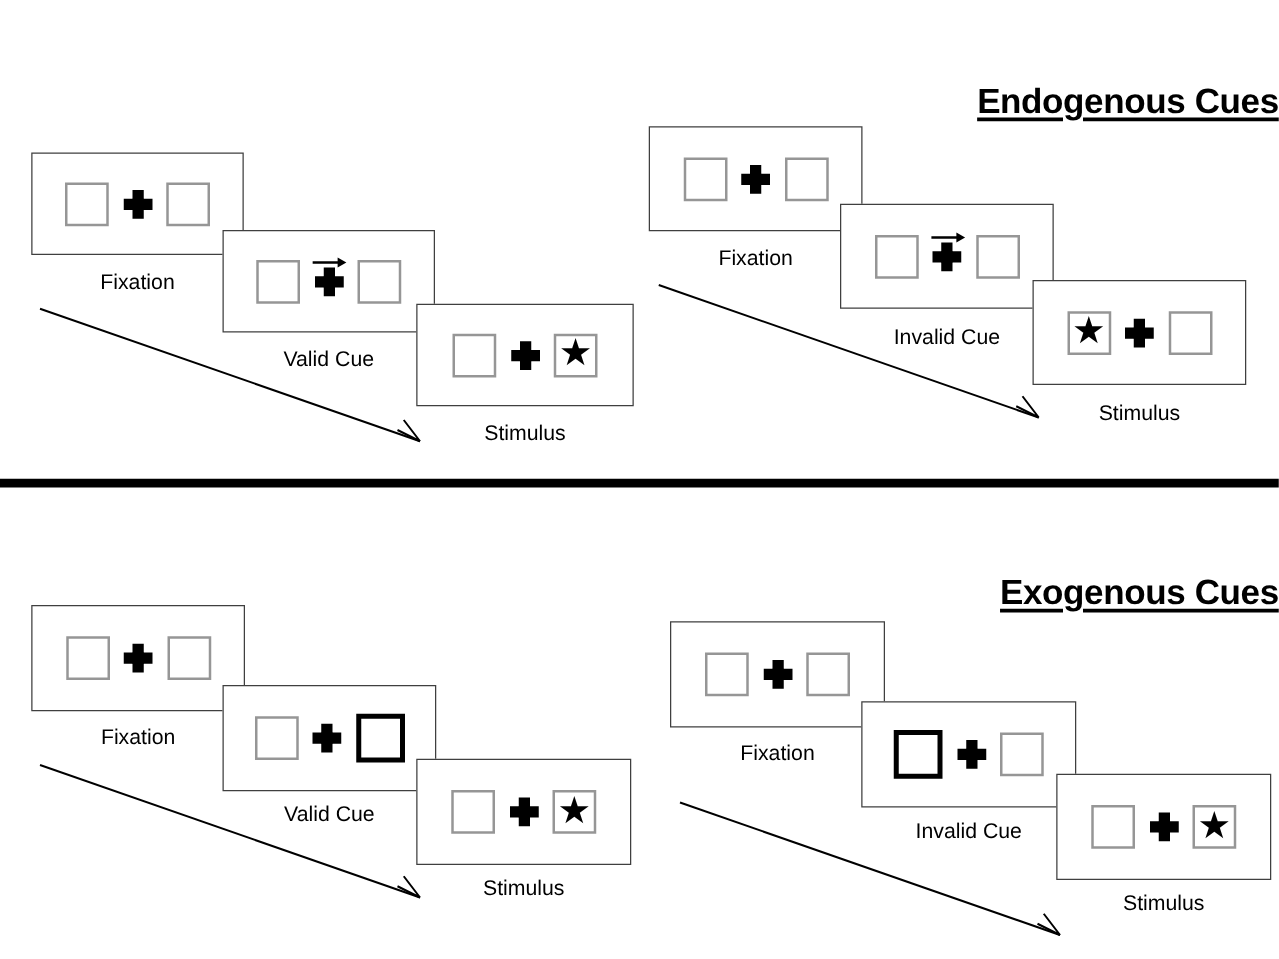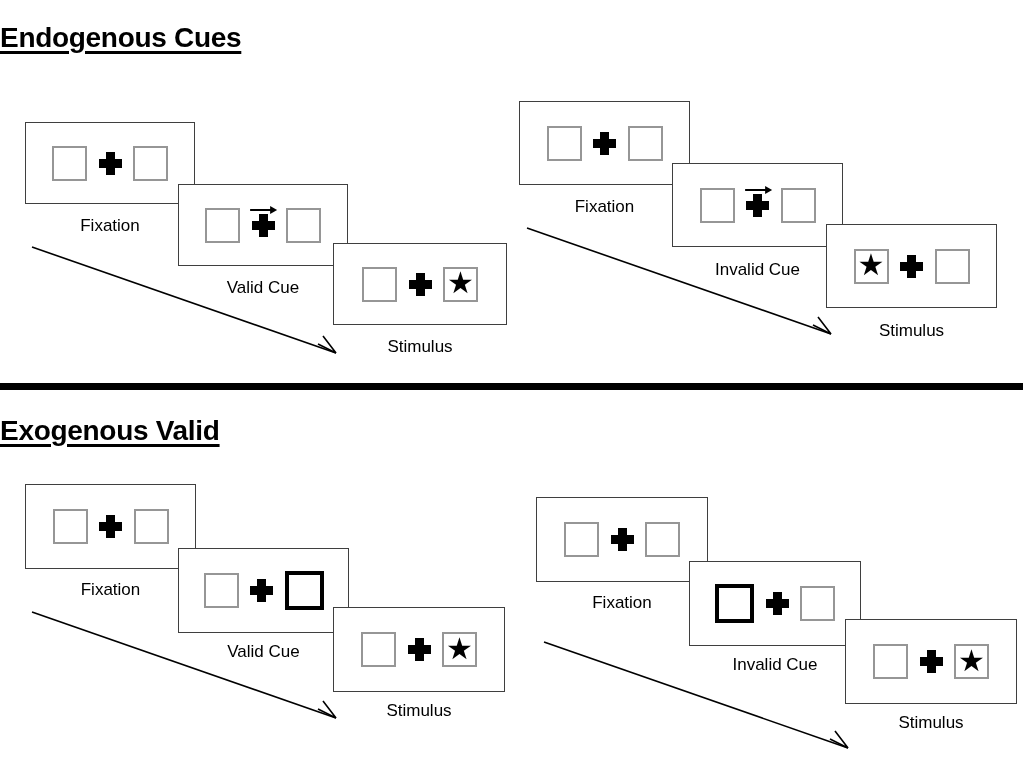--- a/index.html
+++ b/index.html
@@ -21,28 +21,29 @@
     position: absolute;
     left: 0; top: 0;
     width: 1023px;
     height: 767px;
   }
 
   
   .section-title {
     position: absolute;
     width: 100%;
-    text-align: left;
+    text-align: right;
     font-size: 28px;
     font-weight: bold;
     letter-spacing: -0.3px;
     text-decoration: underline;
     text-underline-offset: 4px;
     text-decoration-thickness: 3px;
     white-space: nowrap;
+    margin-top: 43px;
   }
   #title-endogenous { top: 22px; left: 0; }
   #title-exogenous  { top: 415px; left: 0; }
 
   
   .divider {
     position: absolute;
     left: 0;
     top: 383px;
     width: 1023px;
@@ -156,21 +157,21 @@
 </style>
 </head>
 <body>
 
 <div class="stage">
 
   <div class="section-title" id="title-endogenous">Endogenous Cues</div>
 
   <div class="divider"></div>
 
-  <div class="section-title" id="title-exogenous">Exogenous Valid</div>
+  <div class="section-title" id="title-exogenous">Exogenous Cues</div>
 
   <div class="time-arrow" style="left:30px; top:245px;">
     <svg width="320" height="115" viewBox="0 0 320 115">
       <line x1="2" y1="2" x2="306" y2="108" stroke="#000" stroke-width="1.6"></line>
       <path d="M306 108 L288 99 M306 108 L293 91" stroke="#000" stroke-width="1.6" fill="none"></path>
     </svg>
   </div>
 
   <div class="panel" style="left:25px; top:122px; width:170px; height:82px;">
     <div class="panel-inner">

